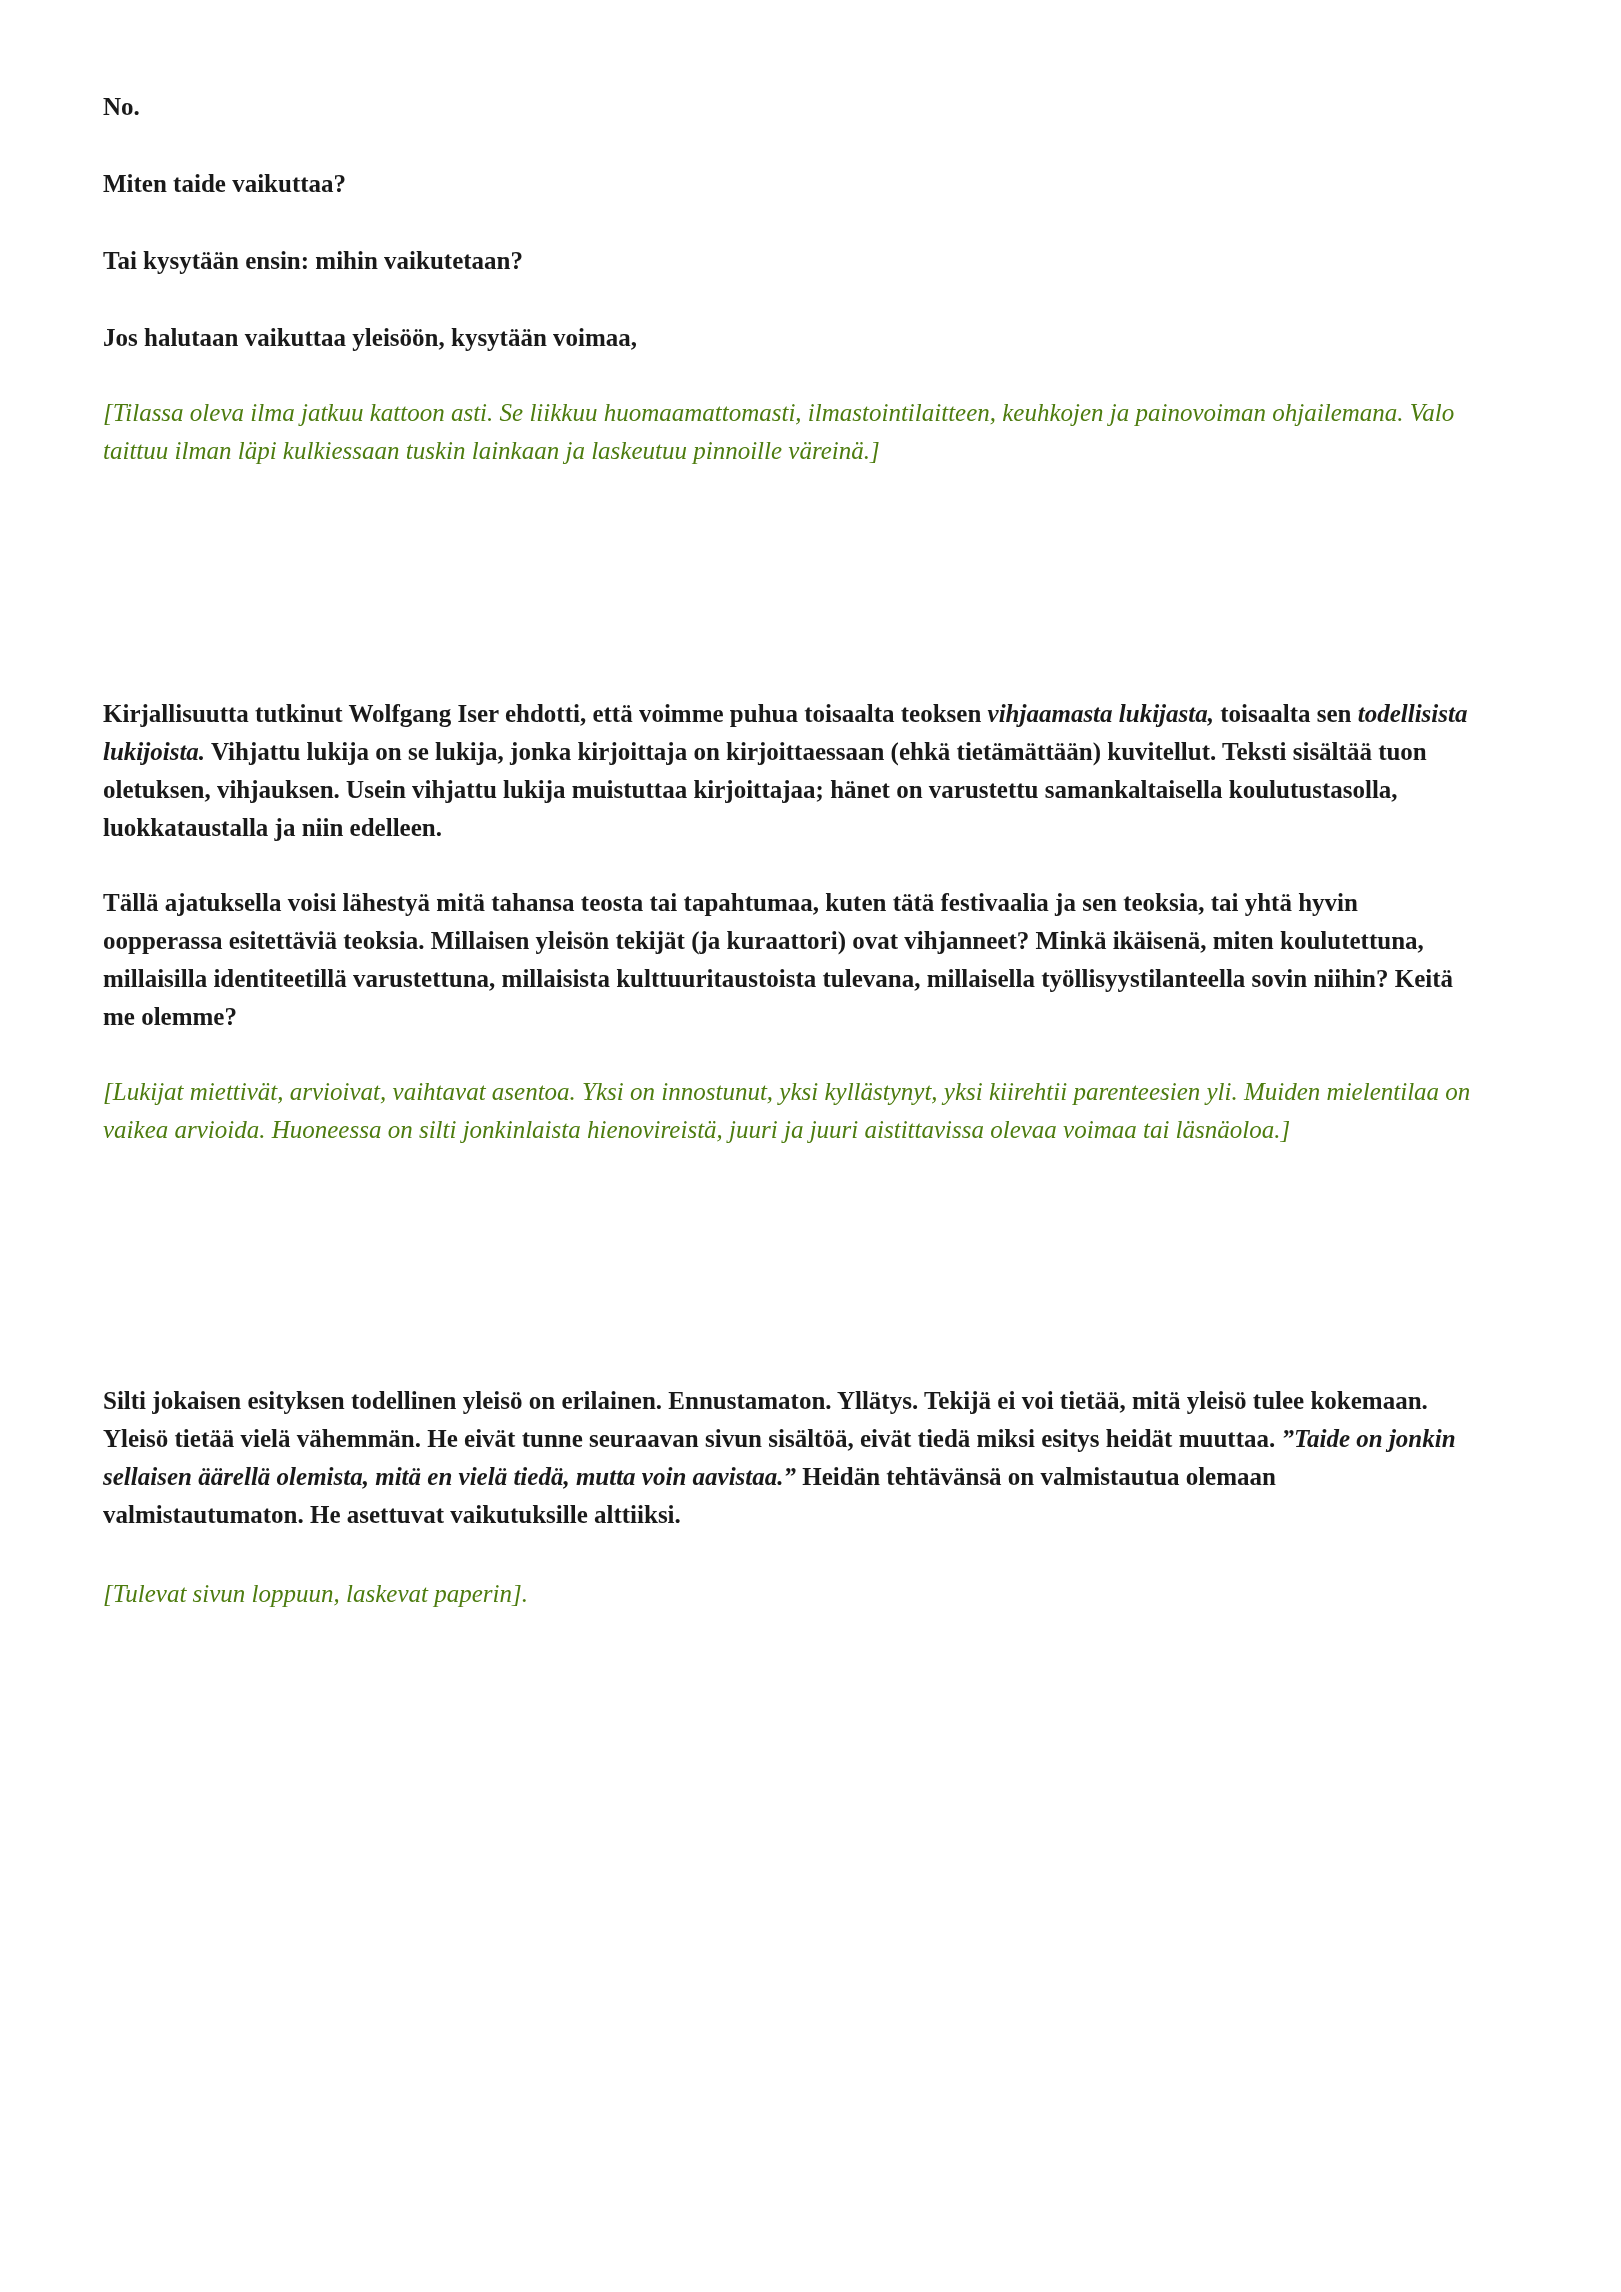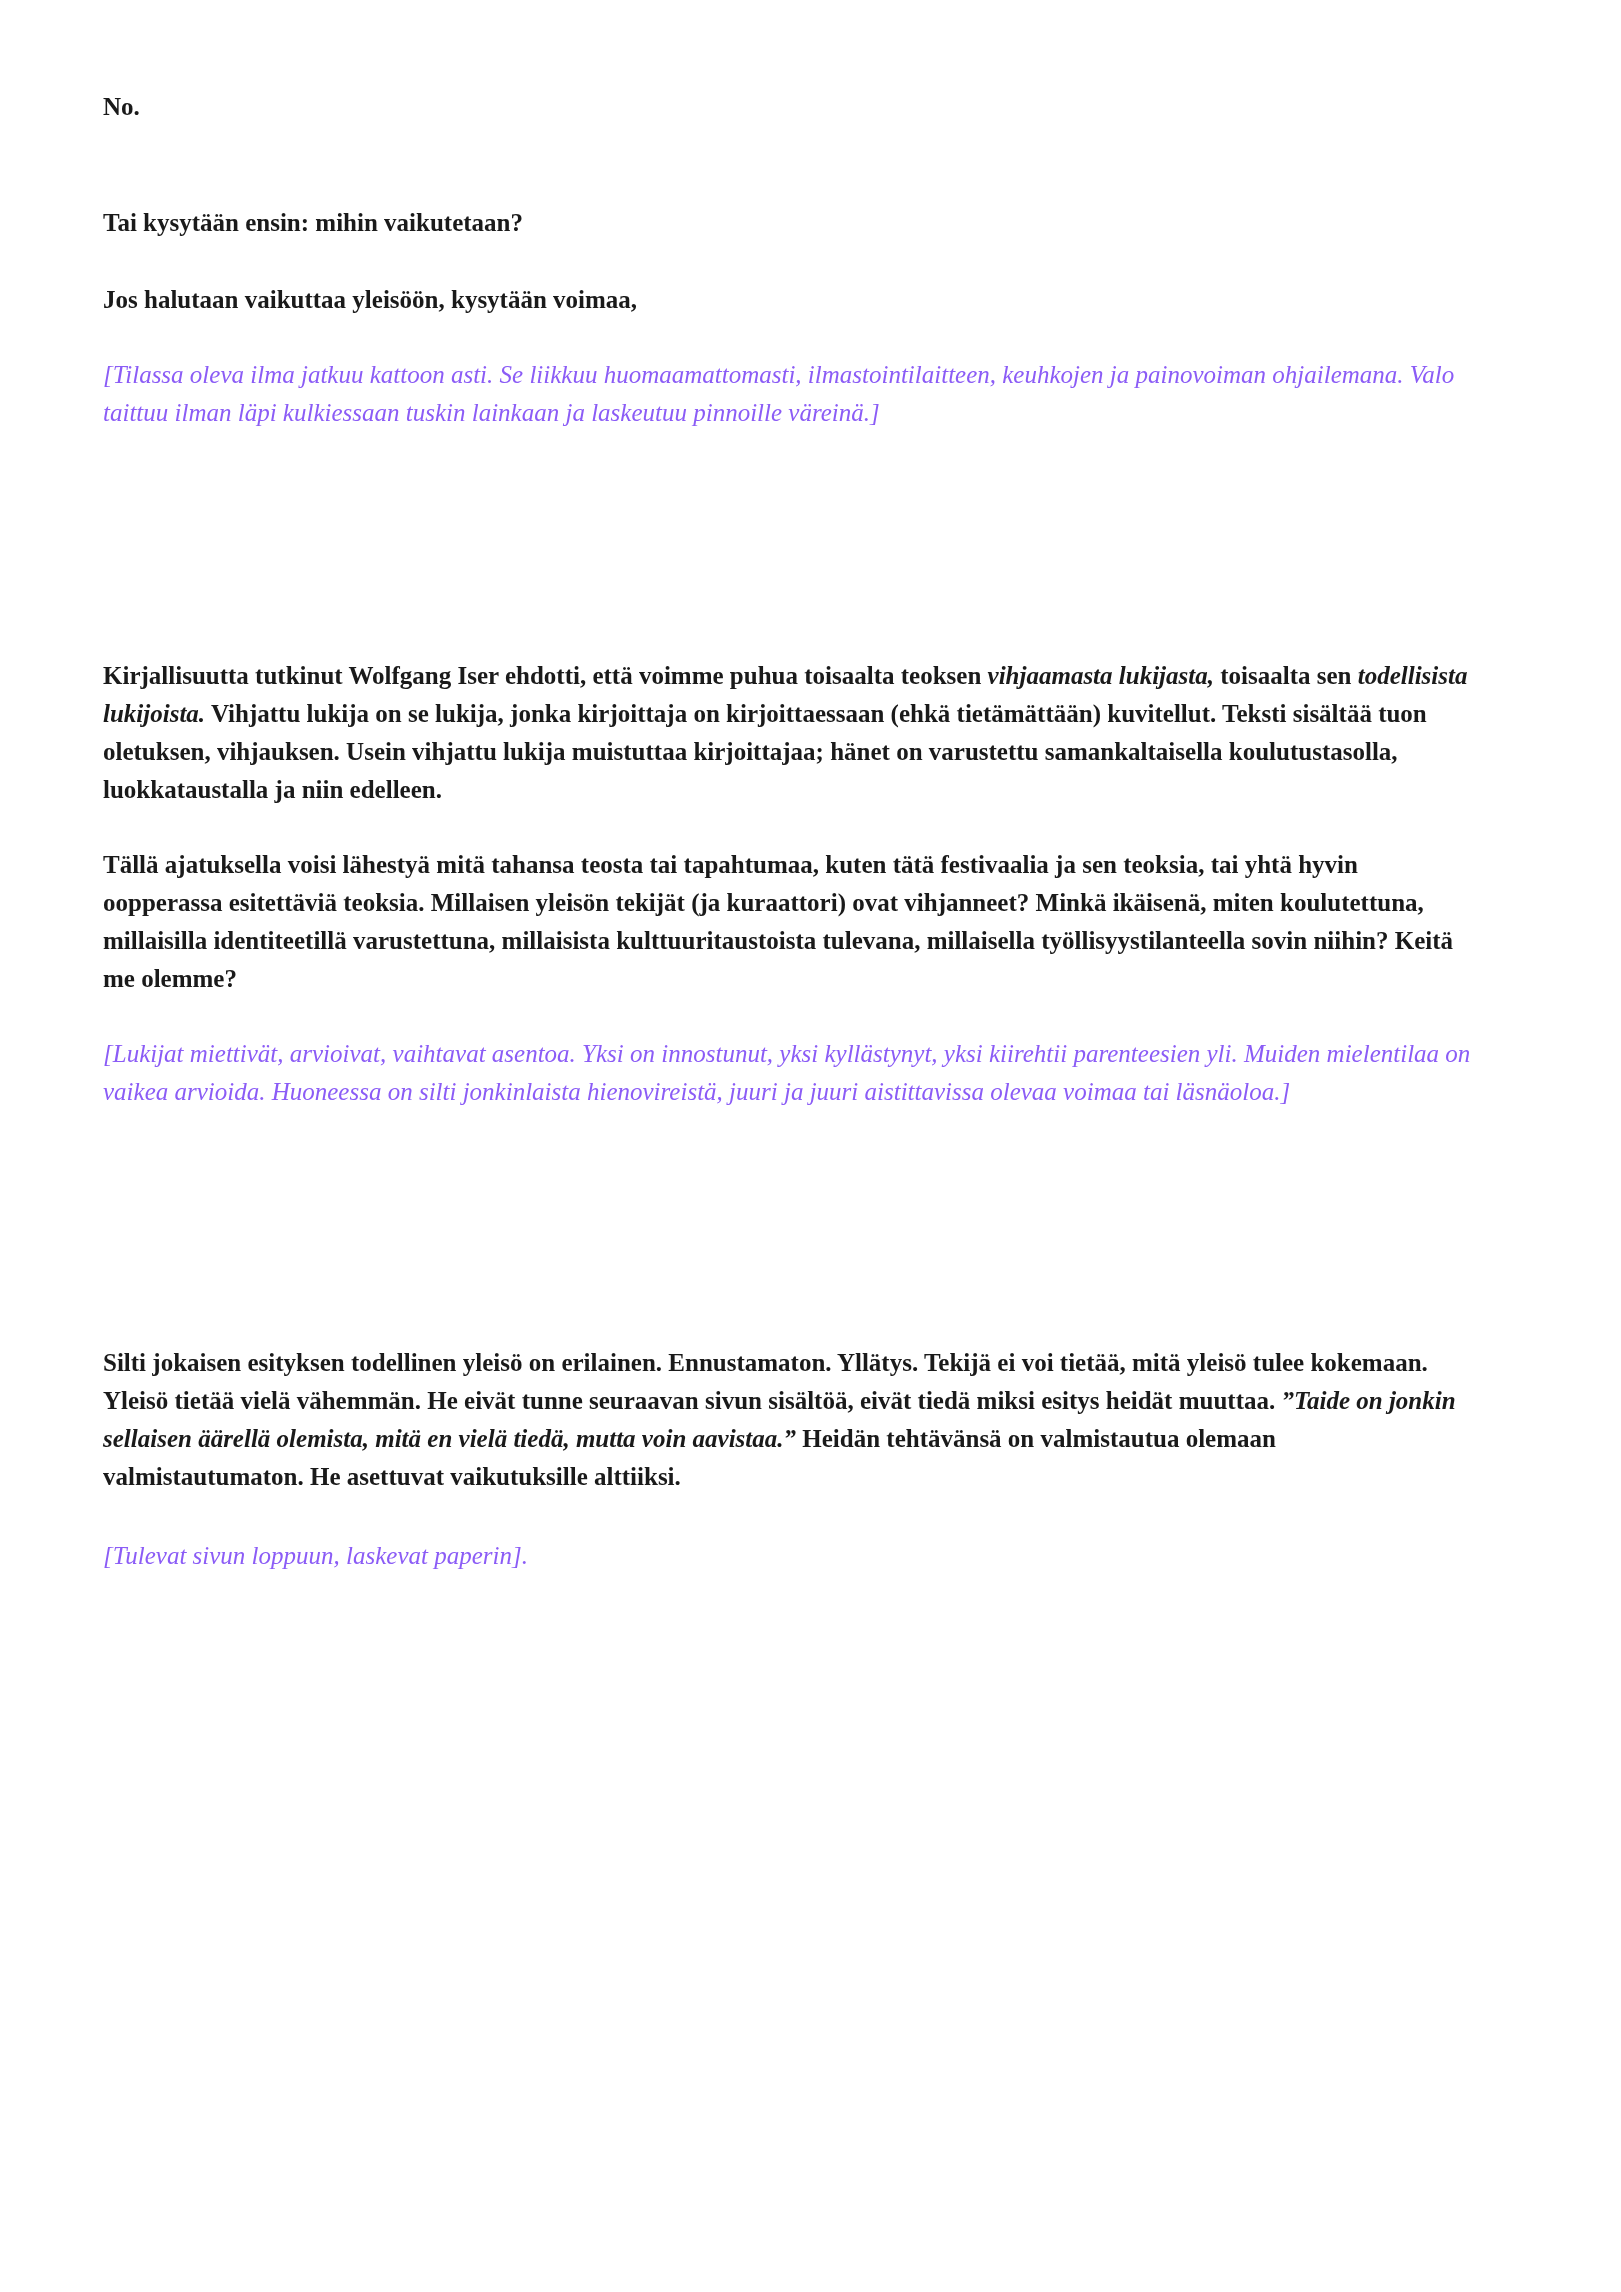--- a/index.html
+++ b/index.html
@@ -27,21 +27,21 @@
     margin: 0;
     font-size: 25px;
     line-height: 1.52;
     text-align: left;
   }
   .para-plain {
     color: #1a1a1a;
     font-weight: bold;
   }
   .para-red {
-    color: #8b5cf6;
+    color: #4d7c0f;
     font-style: italic;
   }
   .gap-small { height: 39px; }
   .gap-para { height: 37px; }
   .gap-block-1 { height: 225px; }
   .gap-block-2 { height: 233px; }
   .gap-block-3 { height: 41px; }
   .tight { margin-top: 2px; }
   em.it {
     font-style: italic;
@@ -52,20 +52,21 @@
 </style>
 </head>
 <body>
 
 <div class="page">
   <div class="doc-body">
 
     <p class="para-plain">No.</p>
     <div class="gap-small"></div>
 
+    <p class="para-plain">Miten taide vaikuttaa?</p>
     <div class="gap-small"></div>
 
     <p class="para-plain">Tai kysytään ensin: mihin vaikutetaan?</p>
     <div class="gap-small"></div>
 
     <p class="para-plain">Jos halutaan vaikuttaa yleisöön, kysytään voimaa,</p>
     <div class="gap-para"></div>
 
     <p class="para-red">[Tilassa oleva ilma jatkuu kattoon asti. Se liikkuu huomaamattomasti, ilmastointilaitteen, keuhkojen ja painovoiman ohjailemana. Valo taittuu ilman läpi kulkiessaan tuskin lainkaan ja laskeutuu pinnoille väreinä.]</p>
 

